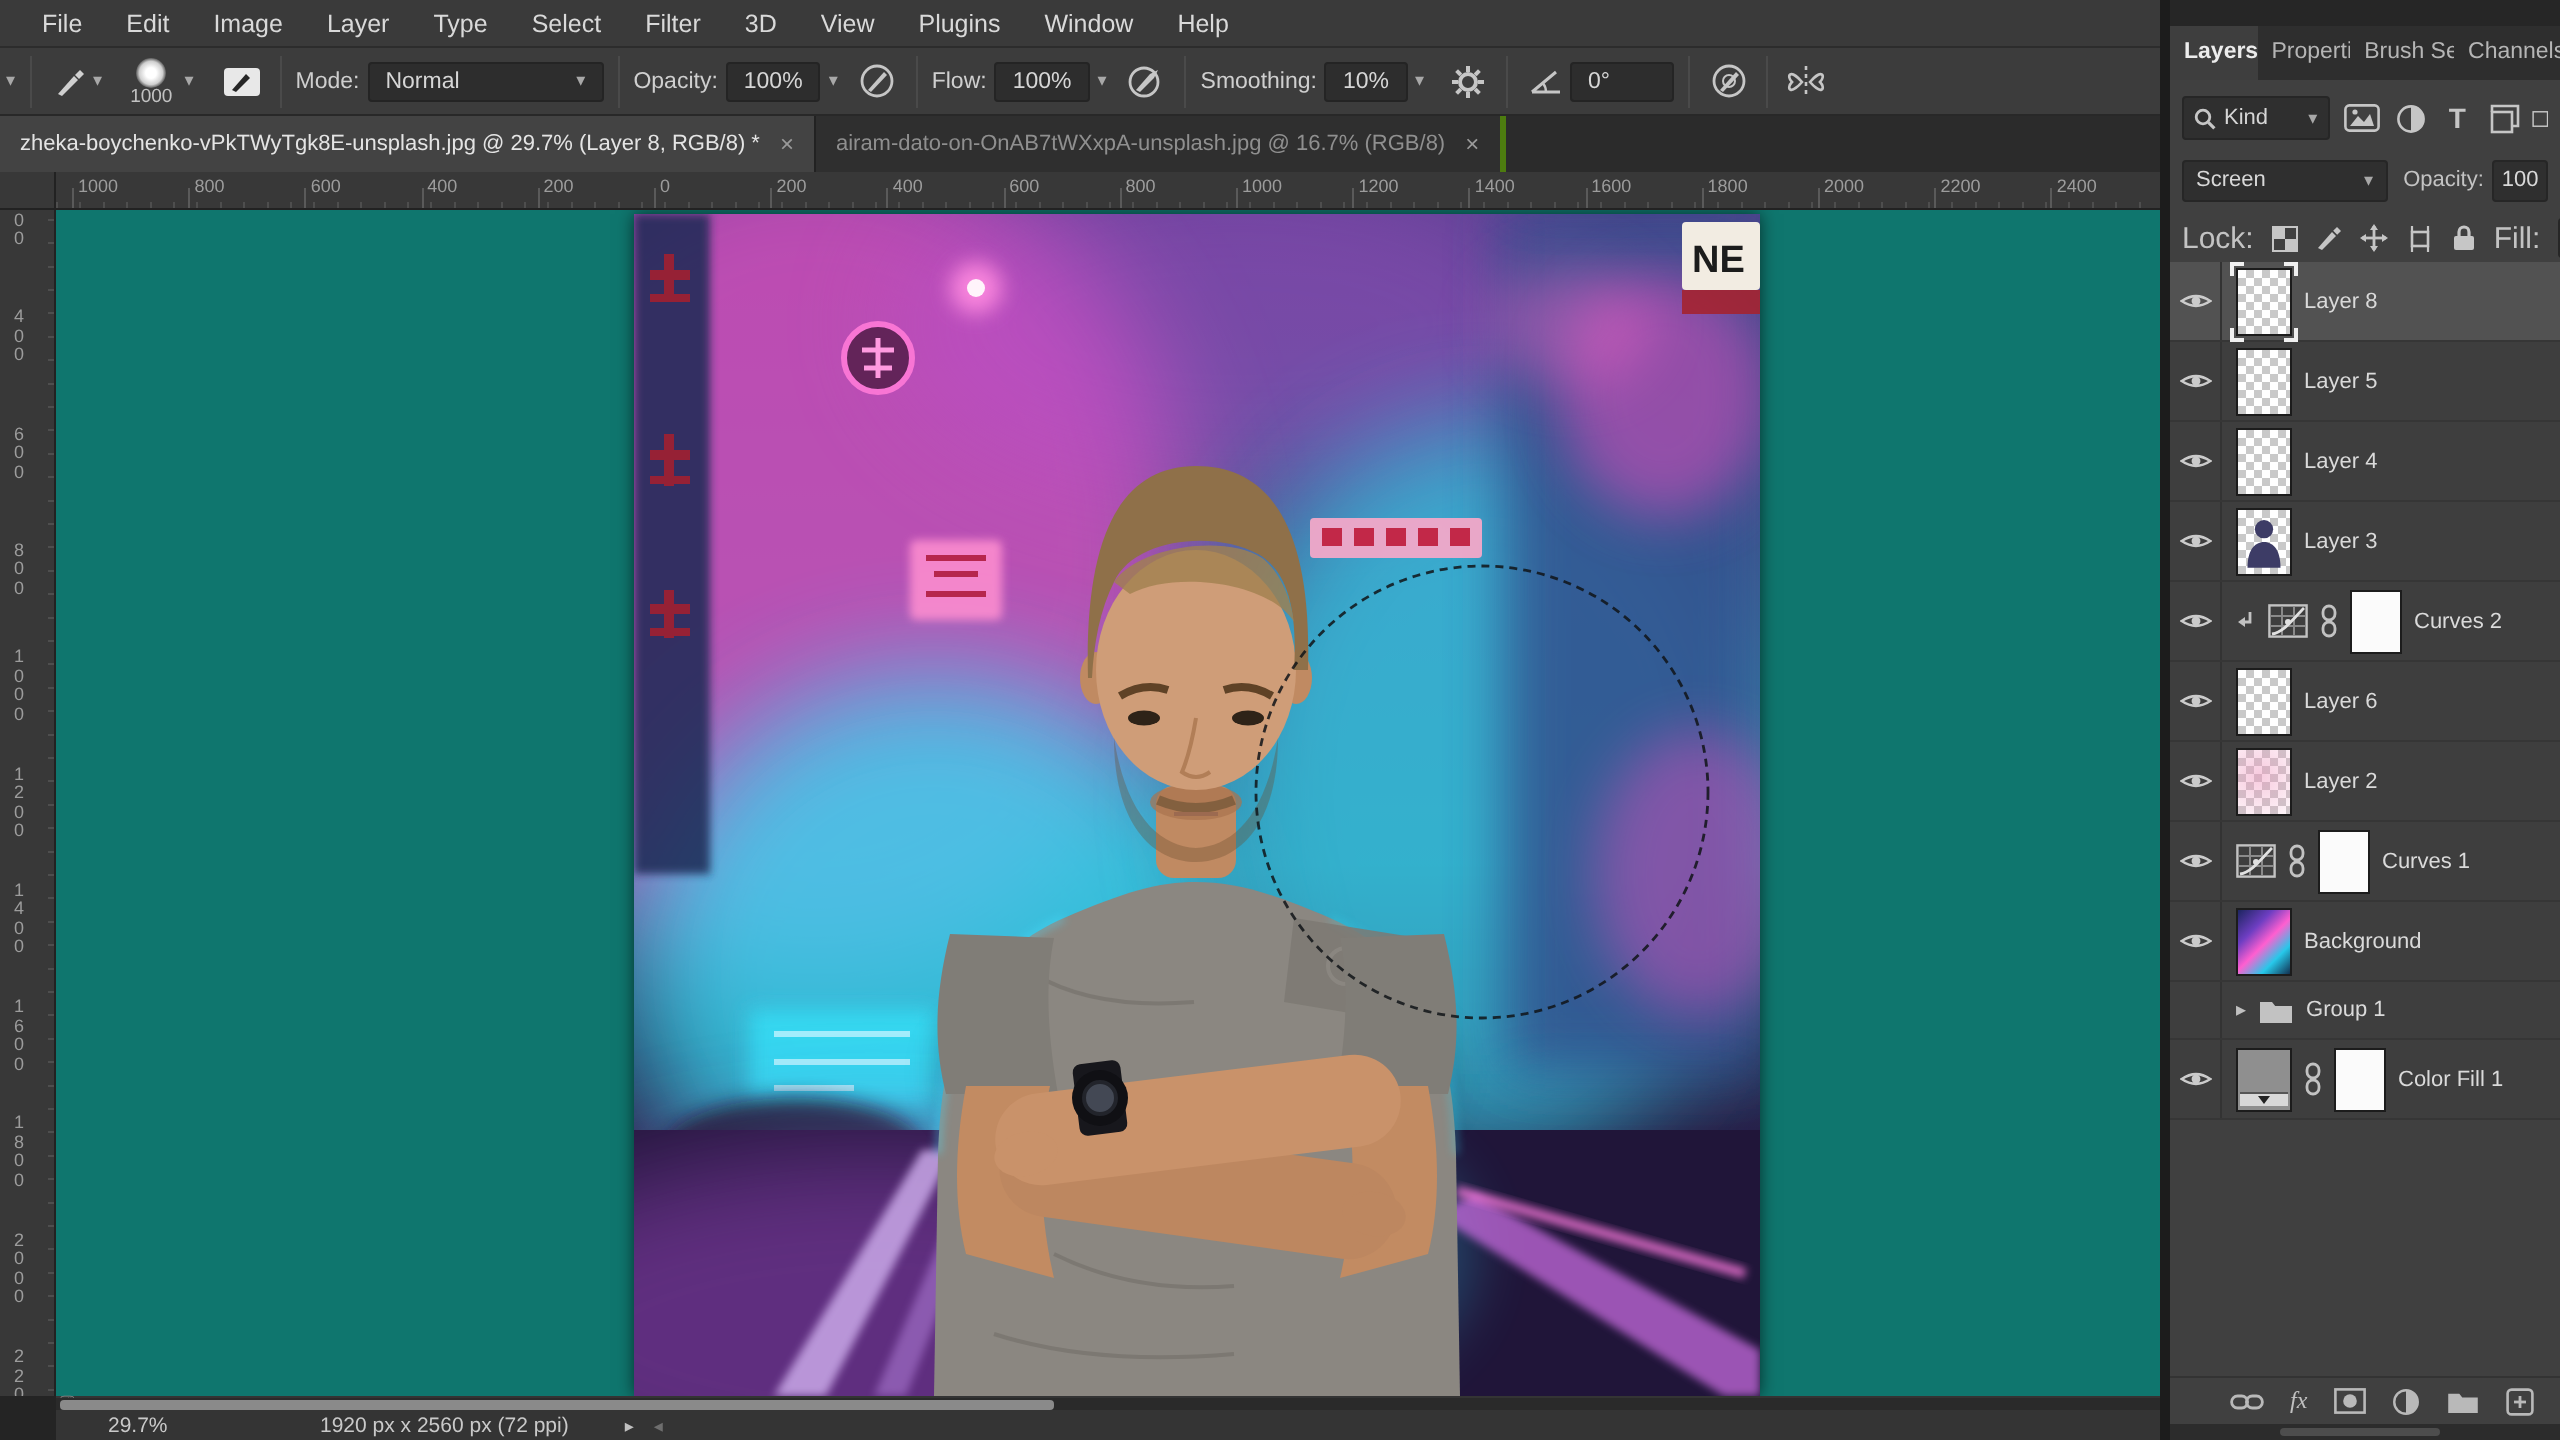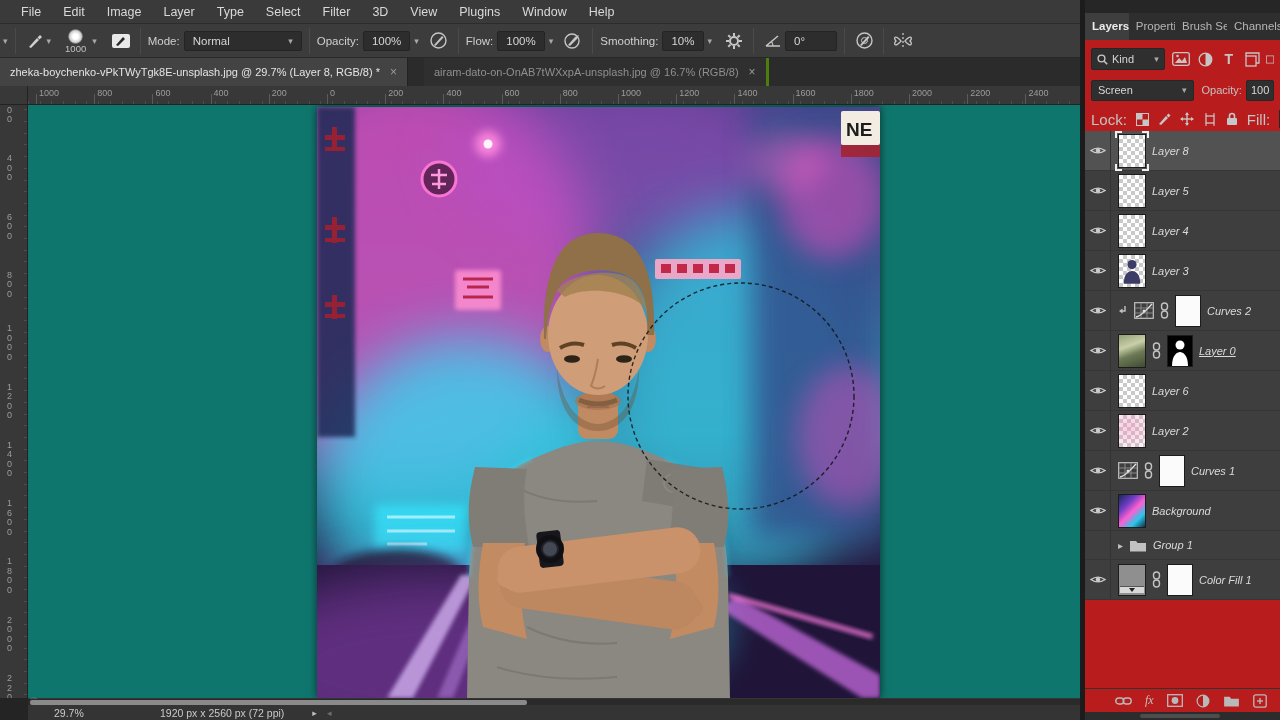--- a/index.html
+++ b/index.html
@@ -21,21 +21,21 @@
   .opt-dd{display:flex;align-items:center;justify-content:space-between;}
   .chev{color:#a8a8a8;font-size:9px;margin-left:6px;}
   .chev-sm{color:#a8a8a8;font-size:9px;}
   .opt-icon{display:inline-flex;align-items:center;justify-content:center;width:24px;height:24px;}
   #brush-preview{display:flex;flex-direction:column;align-items:center;line-height:10px;margin-top:2px;}
   #brush-dot{width:15px;height:15px;border-radius:50%;
     background:radial-gradient(circle,#fff 0 25%,#cfcfcf 55%,rgba(120,120,120,0) 75%);}
   #brush-size-label{font-size:9.5px;color:#c2c2c2;}
 
   
-  #tabbar{position:absolute;left:0;top:58px;width:1085px;height:28px;background:#2b2b2b;display:flex;align-items:flex-end;gap:16px;}
+  #tabbar{position:absolute;left:0;top:58px;width:1085px;height:28px;background:#2b2b2b;display:flex;align-items:flex-end;}
   .doc-tab{height:28px;display:flex;align-items:center;padding:0 10px;font-size:11px;gap:10px;cursor:default;}
   .doc-tab.active{background:#434343;color:#e4e4e4;border-right:1px solid #222;}
   .doc-tab.inactive{background:#2f2f2f;color:#8f8f8f;border-right:3px solid #4d7c0f;}
   .tab-close{font-size:12px;color:#9a9a9a;}
 
   
   #hruler{position:absolute;left:28px;top:86px;width:1057px;height:19px;background:#383838;border-bottom:1px solid #222;
     background-image:repeating-linear-gradient(90deg,#4e4e4e 0 1px,transparent 1px 11.7px);
     background-size:100% 4px;background-position:0 15px;background-repeat:no-repeat;overflow:hidden;}
   .hlabel{position:absolute;top:2px;font-size:9px;color:#9c9c9c;}
@@ -60,21 +60,21 @@
   #hscroll-thumb{position:absolute;left:2px;top:1px;width:497px;height:5px;background:#8a8a8a;border-radius:2px;}
   #statusbar{position:absolute;left:0;top:8px;width:1052px;height:14px;display:flex;align-items:center;
     color:#c9c9c9;font-size:10.5px;}
   #status-zoom{margin-left:26px;width:46px;}
   #status-doc{margin-left:60px;}
   .status-chev{margin-left:28px;color:#c0c0c0;font-size:9px;}
   .status-chev.dim{color:#6e6e6e;margin-left:10px;}
   #corner-glyph{position:absolute;left:2px;top:-2px;color:#8a8a8a;font-size:9px;}
 
   
-  #panel{position:absolute;left:1085px;top:0;width:195px;height:720px;background:#b91c1c;padding-left:45px;}
+  #panel{position:absolute;left:1085px;top:0;width:195px;height:720px;background:#404040;padding-left:45px;}
   #panel-topstrip{position:absolute;left:0;top:0;width:195px;height:13px;background:#262626;}
   #panel-tabs{position:absolute;left:0;top:13px;width:195px;height:27px;background:#2e2e2e;display:flex;}
   .ptab{height:27px;line-height:27px;padding:0 7px;font-size:11.5px;color:#b5b5b5;white-space:nowrap;overflow:hidden;}
   .ptab.active{background:#3e3e3e;color:#ececec;font-weight:bold;}
   #filter-row{position:absolute;left:0;top:44px;width:195px;height:30px;display:flex;align-items:center;padding:0 6px;gap:7px;}
   #kind-combo{background:#2f2f2f;border:1px solid #262626;border-radius:2px;height:22px;width:86px;
     display:flex;align-items:center;padding:0 5px;color:#d6d6d6;font-size:11px;gap:4px;}
   #kind-combo .chev{margin-left:auto;}
   .filter-ico{display:inline-flex;width:20px;height:20px;align-items:center;justify-content:center;color:#c6c6c6;}
   #blend-row{position:absolute;left:0;top:76px;width:195px;height:28px;display:flex;align-items:center;padding:0 6px;
@@ -89,21 +89,21 @@
   #fill-label{margin-left:auto;}
   #fill-box{background:#2f2f2f;border:1px solid #262626;border-radius:2px;height:20px;
     padding:0 4px;display:flex;align-items:center;color:#d8d8d8;width:28px;overflow:hidden;}
   .lock-ico{display:inline-flex;width:16px;height:16px;align-items:center;justify-content:center;}
 
   #layer-list{position:absolute;left:0;top:131px;width:195px;}
   .lrow{display:flex;align-items:center;height:40px;border-bottom:1px solid #363636;background:#3e3e3e;}
   .lrow.short{height:29px;}
   .lrow.selected{background:#525252;}
   .eyecell{width:26px;height:100%;display:flex;align-items:center;justify-content:center;border-right:1px solid #333;flex:0 0 26px;}
-  .rowbody{display:flex;align-items:center;height:100%;padding-left:7px;gap:6px;flex:1;min-width:0;font-style:italic;}
+  .rowbody{display:flex;align-items:center;height:100%;padding-left:7px;gap:6px;flex:1;min-width:0;}
   .lthumb{width:28px;height:34px;border:1px solid #1c1c1c;position:relative;flex:0 0 28px;}
   .checker{background-color:#fff;
     background-image:linear-gradient(45deg,#c9c9c9 25%,transparent 25%,transparent 75%,#c9c9c9 75%),
                      linear-gradient(45deg,#c9c9c9 25%,transparent 25%,transparent 75%,#c9c9c9 75%);
     background-size:8px 8px;background-position:0 0,4px 4px;}
   .tint-pink::after{content:"";position:absolute;inset:0;background:radial-gradient(circle at 40% 40%,rgba(240,150,190,.5),rgba(240,150,190,.08));}
   .mask-thumb{width:26px;height:32px;border:1px solid #1c1c1c;background:#fbfbfb;flex:0 0 26px;position:relative;}
   .mask-black{background:#000;}
   .photo-green{background:linear-gradient(160deg,#93a077 0%,#c9cfa8 35%,#6d7a55 60%,#3f4a33 100%);}
   .photo-neon{background:linear-gradient(135deg,#1c2560 0%,#6e3ec2 30%,#ff5fd0 52%,#27c8ea 75%,#123050 100%);}
@@ -716,46 +716,20 @@
       <div class="lrow">
         <div class="eyecell">
           <span>
             <svg width="16" height="11" viewBox="0 0 18 12">
               <path d="M1 6 Q9 0.5 17 6 Q9 11.5 1 6 Z" fill="none" stroke="#cbcbcb" stroke-width="1.5"></path>
               <circle cx="9" cy="6" r="2.5" fill="#cbcbcb"></circle>
             </svg>
           </span>
         </div>
         <div class="rowbody">
-          <div class="lthumb photo-green"></div>
-          <span class="chainwrap">
-            <svg width="9" height="17" viewBox="0 0 9 17">
-              <rect x="1.5" y="1" width="6" height="7" rx="3" fill="none" stroke="#c2c2c2" stroke-width="1.4"></rect>
-              <rect x="1.5" y="9" width="6" height="7" rx="3" fill="none" stroke="#c2c2c2" stroke-width="1.4"></rect>
-            </svg>
-          </span>
-          <div class="mask-thumb mask-black">
-            <svg width="24" height="30" viewBox="0 0 24 30" style="position:absolute;left:0;top:0">
-              <circle cx="12" cy="9" r="4.5" fill="#fff"></circle>
-              <path d="M4 30 C4 19 9 16 12 16 C15 16 20 19 20 30 Z" fill="#fff"></path>
-            </svg>
-          </div>
-          <span class="lname u">Layer 0</span>
-        </div>
-      </div>
-      <div class="lrow">
-        <div class="eyecell">
-          <span>
-            <svg width="16" height="11" viewBox="0 0 18 12">
-              <path d="M1 6 Q9 0.5 17 6 Q9 11.5 1 6 Z" fill="none" stroke="#cbcbcb" stroke-width="1.5"></path>
-              <circle cx="9" cy="6" r="2.5" fill="#cbcbcb"></circle>
-            </svg>
-          </span>
-        </div>
-        <div class="rowbody">
           <div class="lthumb checker"></div>
           <span class="lname">Layer 6</span>
         </div>
       </div>
       <div class="lrow">
         <div class="eyecell">
           <span>
             <svg width="16" height="11" viewBox="0 0 18 12">
               <path d="M1 6 Q9 0.5 17 6 Q9 11.5 1 6 Z" fill="none" stroke="#cbcbcb" stroke-width="1.5"></path>
               <circle cx="9" cy="6" r="2.5" fill="#cbcbcb"></circle>

